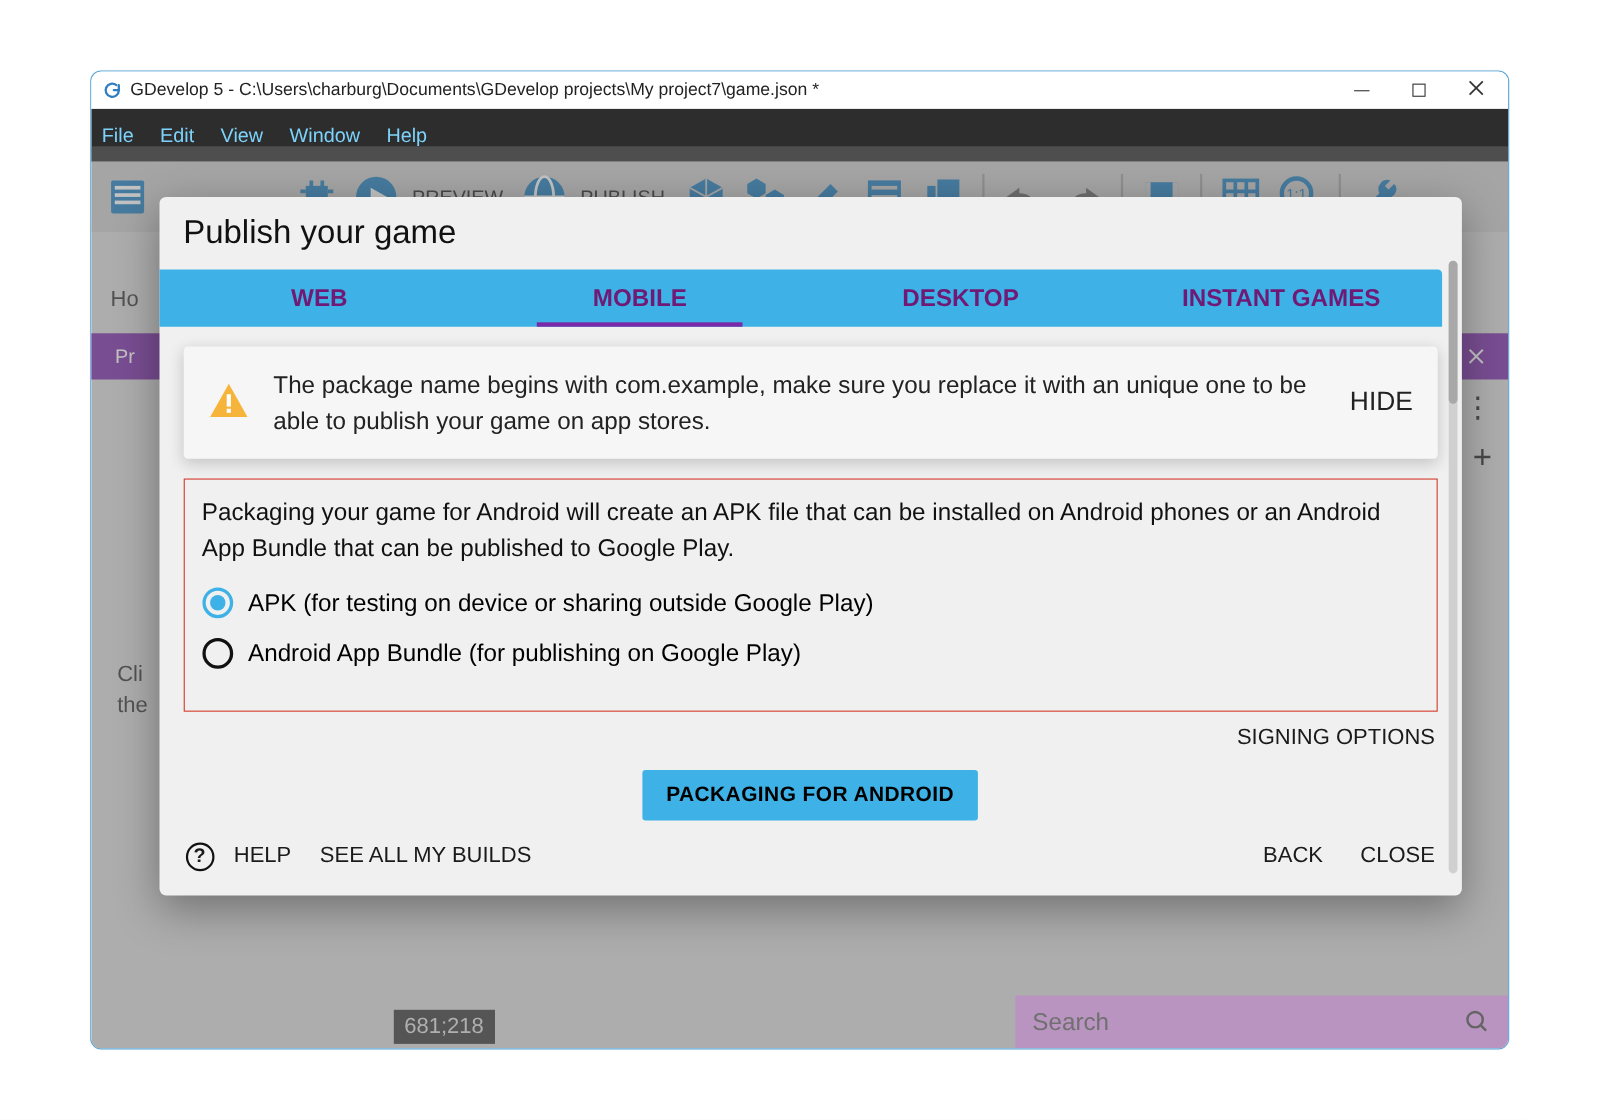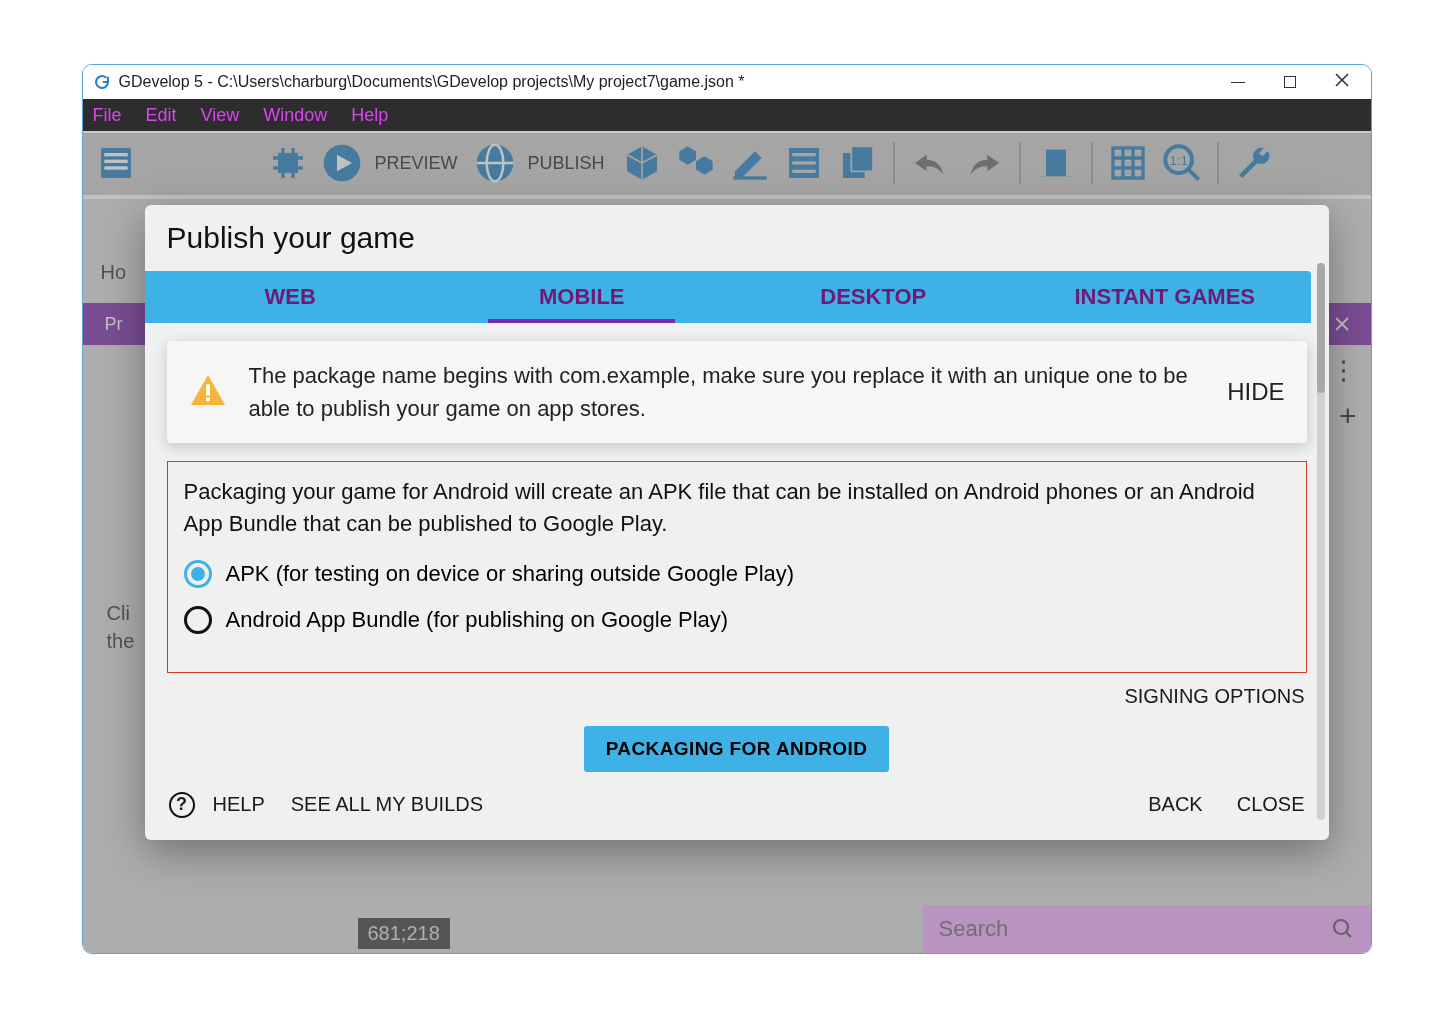--- a/index.html
+++ b/index.html
@@ -45,23 +45,23 @@
     display: flex; align-items: center; justify-content: center;
     font-size: 16px; color: #333;
     cursor: default;
   }
   .winbtn .min { width:14px; height:0; border-top:1.8px solid #333; }
   .winbtn .max { width:12px; height:12px; border:1.6px solid #333; }
   .winbtn .close svg{ width:14px; height:14px; }
 
   
   .menubar {
-    height: 32px;
+    height: 48px;
     background: #2d2d2d;
-    color: #d946ef;
+    color: #7dd3fc;
     display: flex;
     align-items: center;
     padding-left: 10px;
     gap: 24px;
     font-size: 18px;
   }
   .menubar span { cursor: default; }
 
   
   .toolbar {
@@ -111,21 +111,21 @@
 
   
   .dim {
     position:absolute; top:68px; left:0; right:0; bottom:0;
     background: rgba(120,120,120,0.45);
   }
 
   
   .modal {
     position:absolute;
-    left:62px; right:42px; top:140px;
+    left:62px; right:42px; top:114px;
     background:#f0f0f0;
     border-radius:6px;
     box-shadow: 0 12px 40px rgba(0,0,0,0.35);
     display:flex; flex-direction:column;
     padding-bottom: 16px;
   }
   .modal-title {
     font-size:30px; color:#111; padding:16px 22px 16px 22px; font-weight:400;
   }
   .modal-scroll { position:absolute; right:4px; top:58px; bottom:20px; width:8px; background:#d0d0d0; border-radius:4px;}

